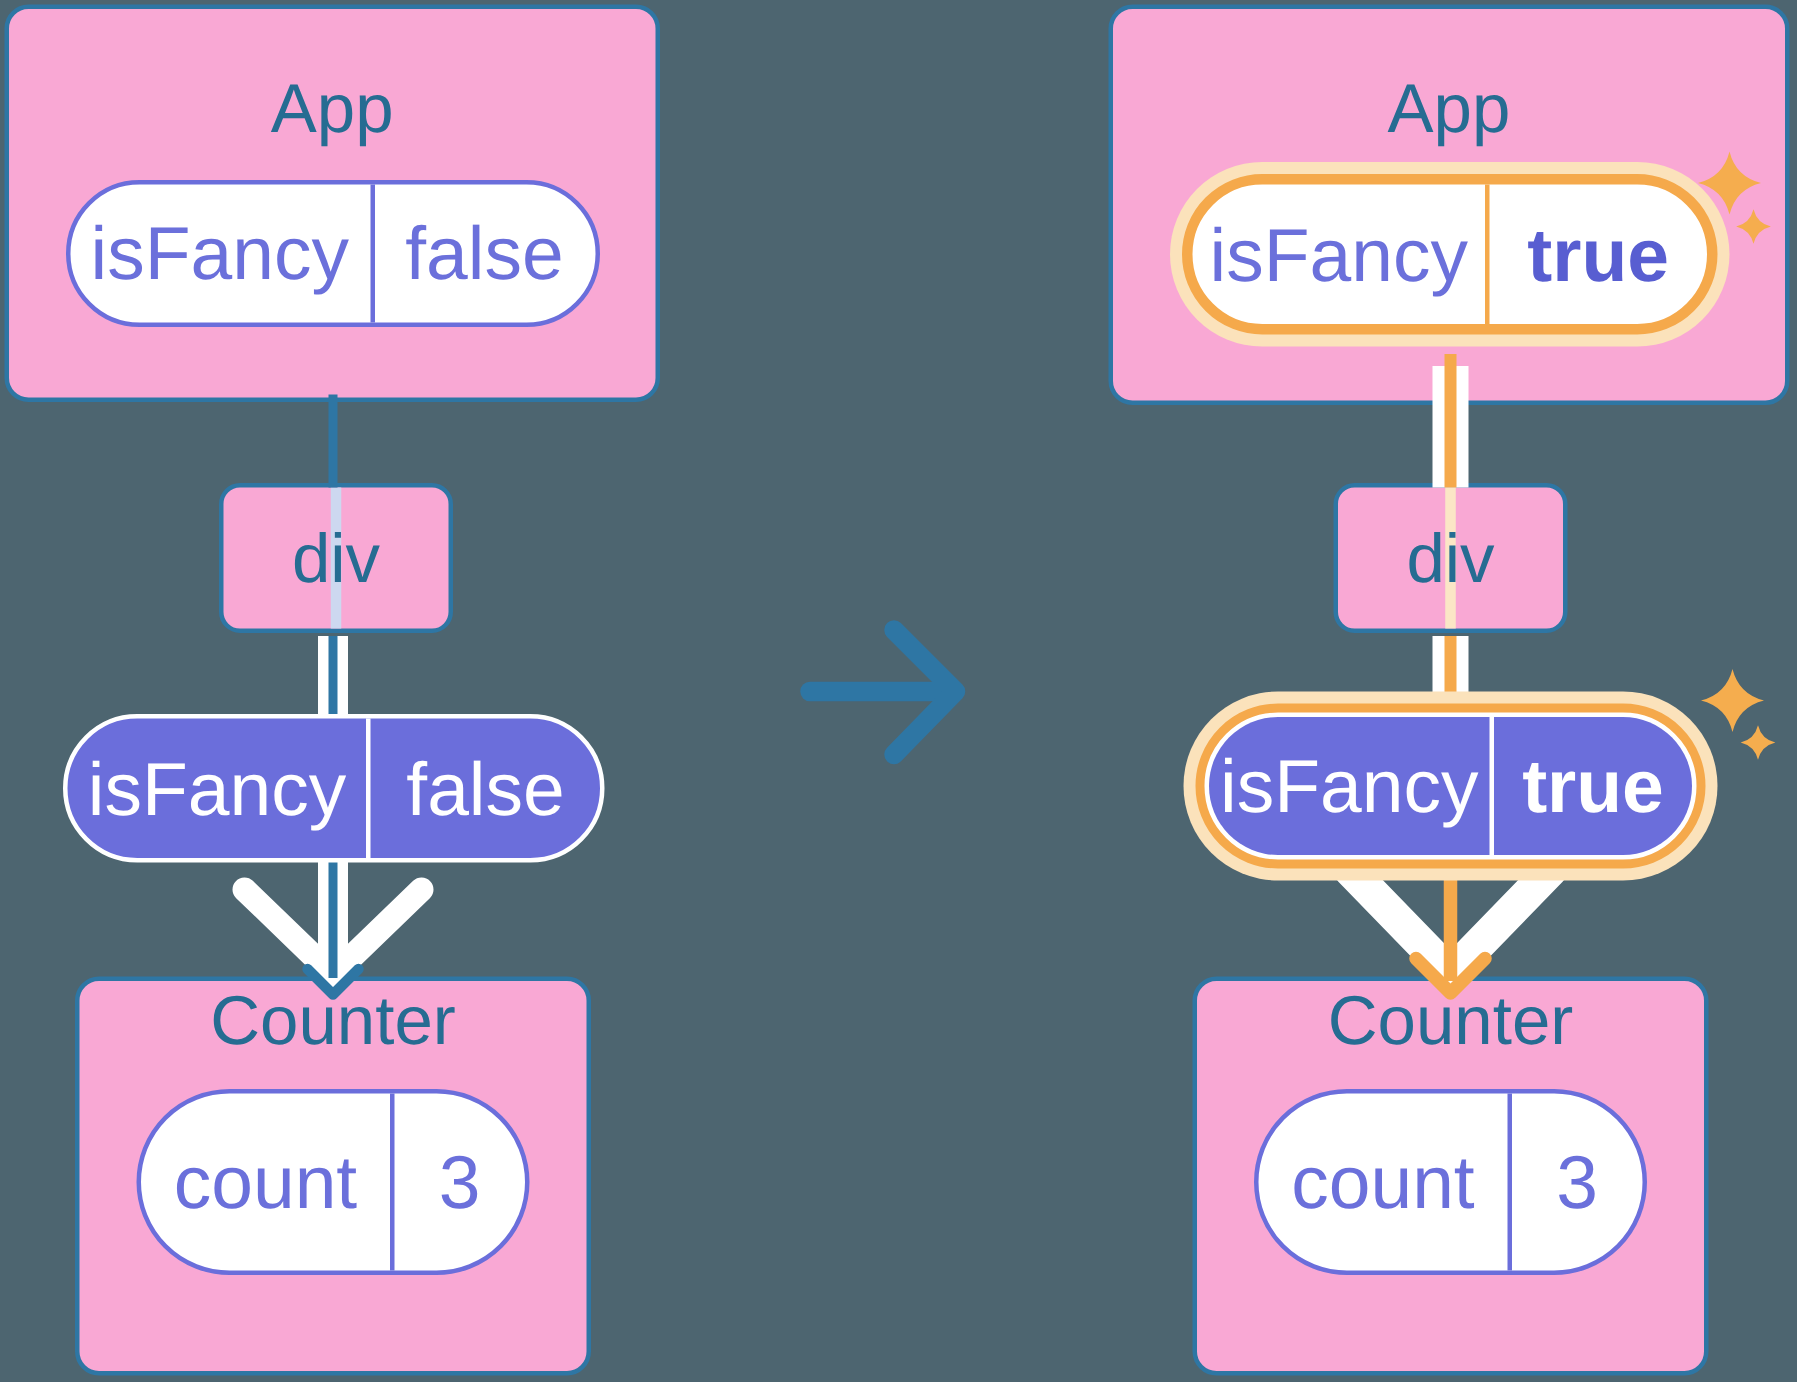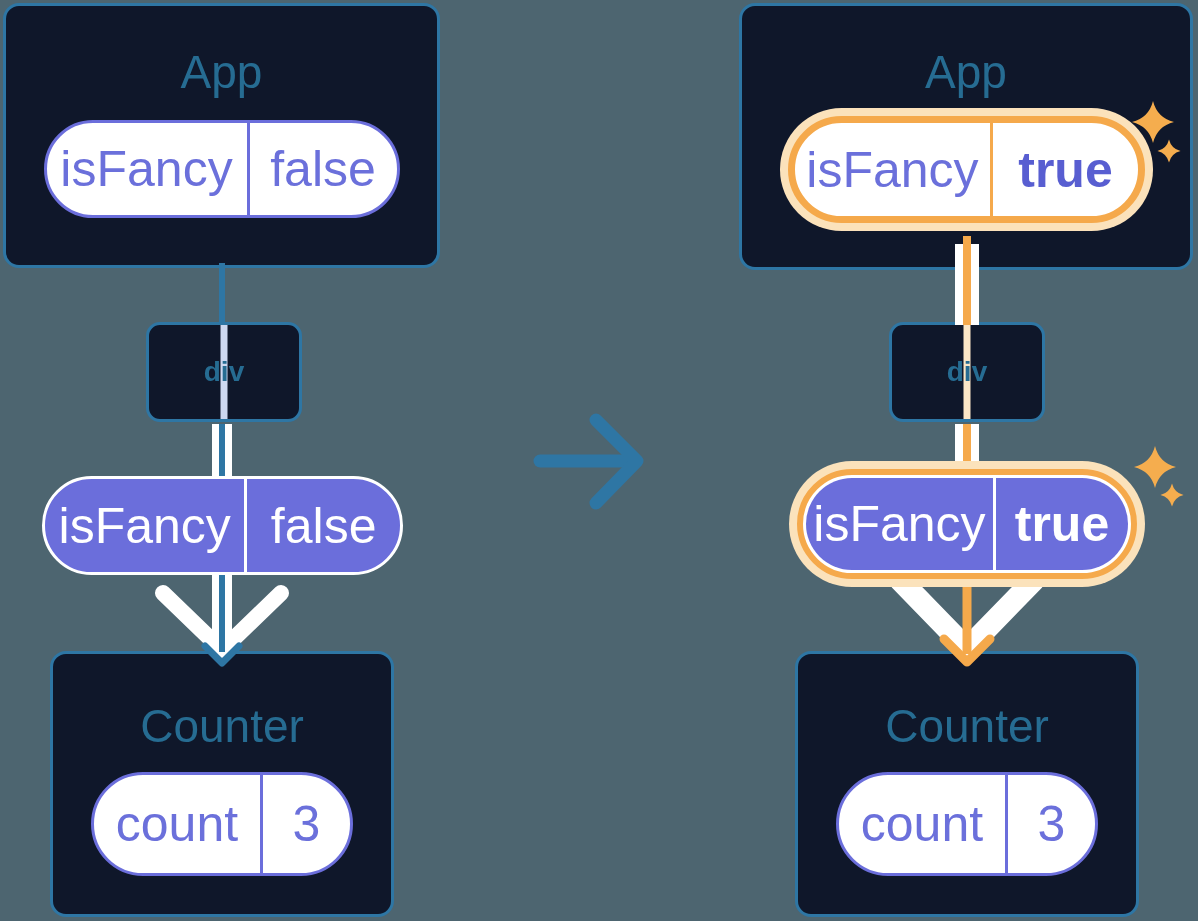--- a/index.html
+++ b/index.html
@@ -4,42 +4,42 @@
 <style>
   :root{
     --bg:#4D6570; --blue:#2E76A4; --title:#266C92; --purple:#6B6EDB;
     --purple-text:#6B70DB; --orange:#F5A94B; --orange-soft:#FBE2BB;
     --sparkle:#F5AD4E; --lavender-trace:#CDD8F0; --orange-trace:#FBE6C6;
   }
   *{margin:0;padding:0;box-sizing:border-box}
   html,body{background:var(--bg)}
   .stage{position:relative;width:1198px;height:921px;background:var(--bg);
     font-family:"Liberation Sans","DejaVu Sans",sans-serif;overflow:hidden}
-  .card{position:absolute;background:#0f172a;border:3px solid var(--blue);
+  .card{position:absolute;background:#f9a8d4;border:3px solid var(--blue);
     border-radius:16px;display:flex;flex-direction:column;align-items:center}
   .app-before{left:3px;top:3px;width:437px;height:265px}
   .app-after{left:739px;top:3px;width:454px;height:267px}
   .counter-before{left:50px;top:651px;width:344px;height:266px}
   .counter-after{left:795px;top:651px;width:344px;height:266px}
   .div-box{position:absolute;width:156px;height:100px;border-radius:14px;
     align-items:center;justify-content:center;flex-direction:row}
   .div-before{left:146px;top:322px}
   .div-after{left:889px;top:322px}
   .card-title{font-size:46px;line-height:52px;font-weight:500;color:var(--title)}
   .app-before .card-title,.app-after .card-title{margin-top:40px}
-  .counter-before .card-title,.counter-after .card-title{margin-top:46px}
-  .div-label{font-size:28px;font-weight:700;color:var(--title);position:relative}
+  .counter-before .card-title,.counter-after .card-title{}
+  .div-label{font-size:46px;font-weight:400;color:var(--title);position:relative}
   .trace{position:absolute;left:50%;transform:translateX(-50%);top:0;bottom:0;width:7px}
   .trace-blue{background:var(--lavender-trace)}
   .trace-orange{background:var(--orange-trace)}
   .pill{display:flex;border-radius:999px;font-size:50px}
   .seg{display:flex;align-items:center;justify-content:center}
   .pill-outline{border:3px solid var(--purple);background:#fff;color:var(--purple-text)}
   .app-before .pill-outline{width:356px;height:98px;margin-top:22px}
-  .counter-pill{width:262px;height:104px;margin-top:20px}
+  .counter-pill{width:262px;height:124px;margin-top:20px}
   .app-before .seg-name{flex:0 0 58%;border-right:3px solid var(--purple)}
   .app-before .seg-value{flex:1}
   .counter-pill .seg-name{flex:0 0 66%;border-right:3px solid var(--purple)}
   .counter-pill .seg-value{flex:1}
   .pill-highlight{width:357px;height:107px;margin-top:18px;border:7px solid var(--orange);
     background:#fff;color:var(--purple-text);box-shadow:0 0 0 8px var(--orange-soft)}
   .pill-highlight .seg-name{flex:0 0 58%;border-right:3px solid var(--orange)}
   .pill-highlight .seg-value{flex:1;font-weight:700;color:#585ED1}
   .pill-purple-free{position:absolute;left:42px;top:476px;width:361px;height:99px;
     background:var(--purple);border:3px solid #fff;color:#fff}

